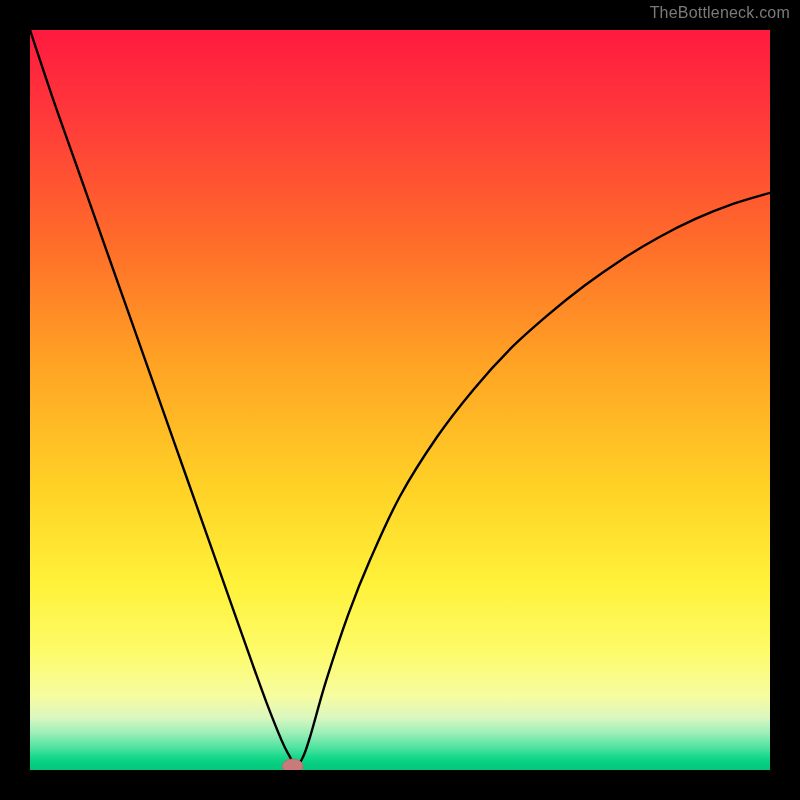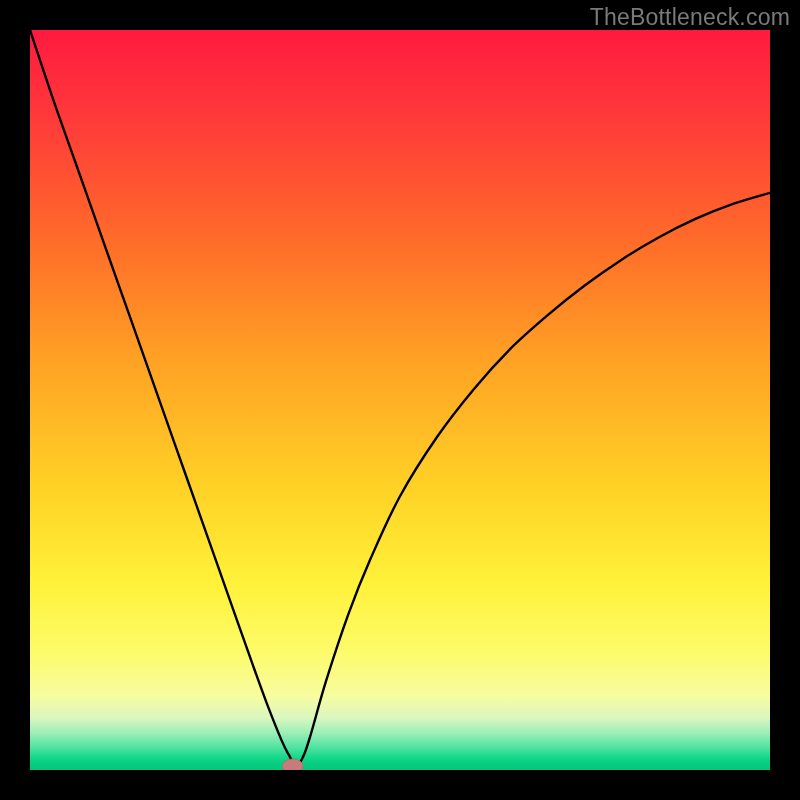--- a/index.html
+++ b/index.html
@@ -48,21 +48,21 @@
     left: 0;
     top: 0;
     width: 740px;
     height: 740px;
   }
   .watermark {
     position: absolute;
     top: 4px;
     right: 10px;
     color: #7a7a7a;
-    font-size: 23px;
+    font-size: 16px;
     font-weight: 400;
     letter-spacing: 0.2px;
   }
 </style>
 </head>
 <body>
 
 <div class="frame">
   <div class="plot">
     <svg class="svg-layer" viewBox="0 0 740 740" preserveAspectRatio="none">

